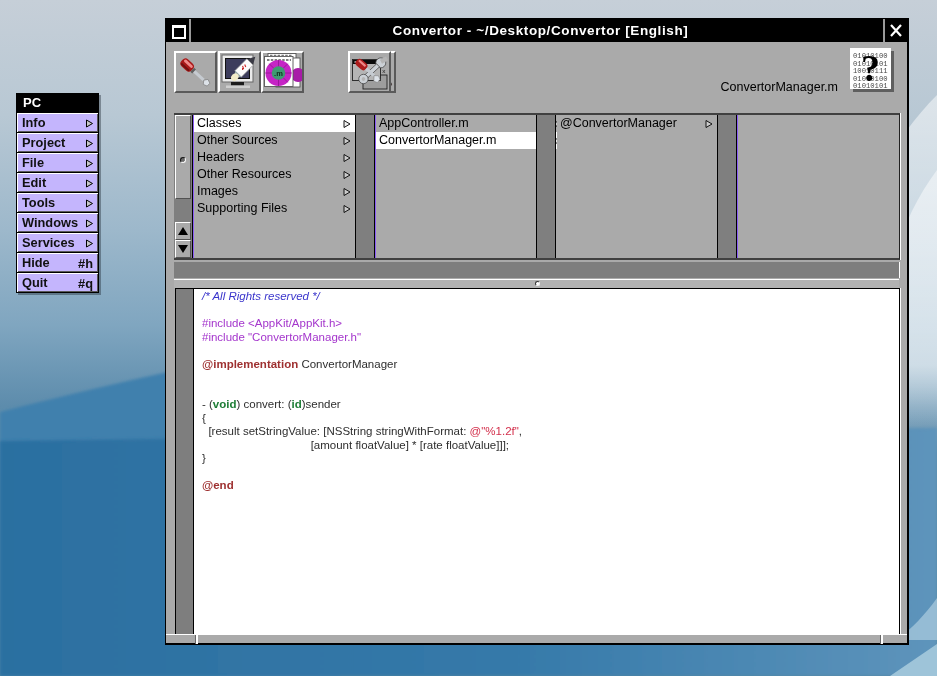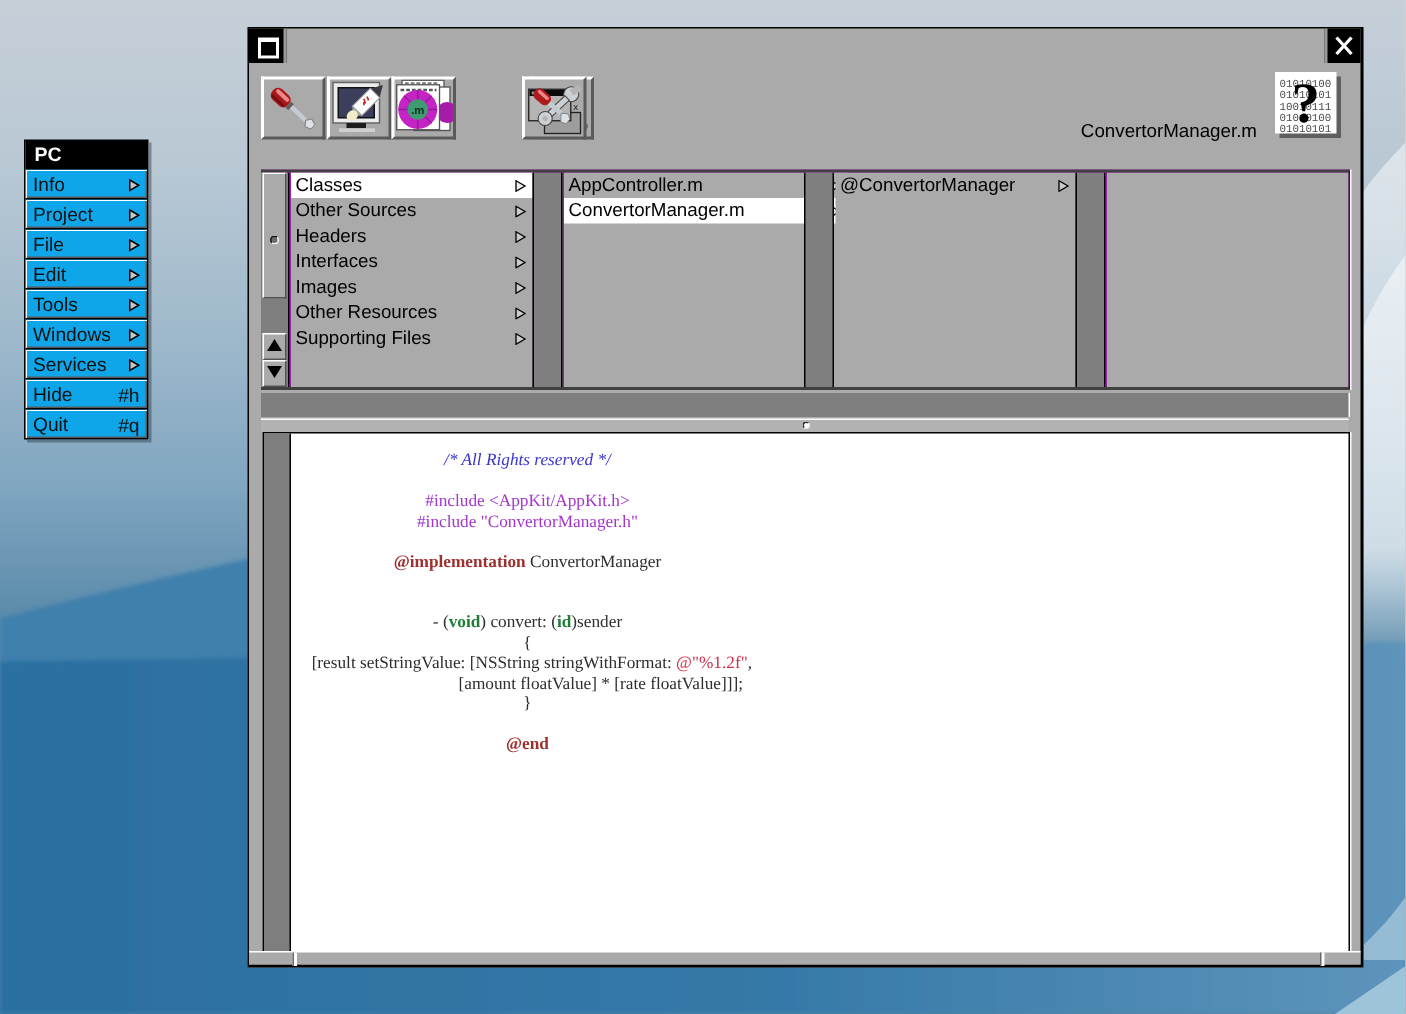--- a/index.html
+++ b/index.html
@@ -5,24 +5,24 @@
   html,body{margin:0;padding:0;}
   body{width:937px;height:676px;overflow:hidden;position:relative;
        font-family:"Liberation Sans",sans-serif;}
   
   #bg{position:absolute;left:0;top:0;width:937px;height:676px;}
   
   #menu{position:absolute;left:16px;top:93px;width:81px;
         border:1px solid #000;box-shadow:2px 2px 0 rgba(30,40,50,0.4);}
   .mtitle{height:18px;background:#000;color:#fff;font-weight:bold;
           font-size:13px;line-height:18px;padding-left:6px;}
-  .mitem{position:relative;height:20px;background:#0ea5e9;color:#111;
+  .mitem{position:relative;height:20px;background:#c4b5fd;color:#111;
          font-size:12.8px;line-height:19px;padding-left:5px;
          border-top:1px solid #000;box-sizing:border-box;
-         box-shadow:inset 1px 1px 0 #fff, inset -1px -1px 0 #5a5a5a;}
+         box-shadow:inset 1px 1px 0 #fff, inset -1px -1px 0 #5a5a5a;font-weight:bold;}
   .mitem .key{position:absolute;right:5px;top:1px;}
   .mitem svg{position:absolute;right:4px;top:6px;}
   
   #win{position:absolute;left:165px;top:18px;width:744px;height:627px;
        background:#aaaaaa;border:1px solid #000;border-right:2px solid #000;border-bottom:2px solid #000;box-sizing:border-box;}
   
   #minibtn{position:absolute;left:0px;top:0px;width:23px;height:23px;
            background:#000;border-right:2px solid #9a9a9a;box-sizing:content-box;}
   #minibtn .glyph{position:absolute;left:6px;top:6px;width:10px;height:9px;
                   border:2px solid #fff;border-top-width:3px;}
@@ -34,21 +34,21 @@
   
   .tbtn{position:absolute;top:32px;width:43px;height:42px;background:#aaaaaa;
         border-top:2px solid #fff;border-left:2px solid #fff;
         border-right:2px solid #5a5a5a;border-bottom:2px solid #5a5a5a;
         box-sizing:border-box;}
   #tlabel{position:absolute;right:69px;top:61px;font-size:12.5px;color:#000;}
   #ficon{position:absolute;left:684px;top:29px;width:41px;height:41px;
          background:#fff;box-shadow:3px 3px 0 #5f5f5f;}
   
   #browser{position:absolute;left:8px;top:94px;width:726px;height:147px;border-right:1px solid #222;box-shadow:1px 0 0 #fcfcfc;overflow:hidden;
-           background:#a21caf;border-top:2px solid #404040;border-bottom:2px solid #404040;
+           background:#8b5cf6;border-top:2px solid #404040;border-bottom:2px solid #404040;
            box-sizing:border-box;}
   .trough{position:absolute;top:0;bottom:0;width:20px;background:#7f7f7f;
           border-right:1px solid #000;border-left:1px solid #000;box-sizing:border-box;}
   .bcol{position:absolute;top:0;bottom:0;background:#aaaaaa;}
   .brow{position:relative;height:17px;font-size:12.5px;line-height:16.5px;
         padding-left:3px;color:#000;white-space:nowrap;}
   .brow.sel{background:#fff;}
   .brow svg{position:absolute;right:4px;top:5px;}
   
   #knob{position:absolute;left:1px;top:0px;width:16px;height:84px;
@@ -63,22 +63,22 @@
   #split{position:absolute;left:8px;top:260px;width:725px;height:8px;background:#b2b2b2;
          border-top:1px solid #fff;}
   #dimple{position:absolute;left:361px;top:1px;width:5px;height:5px;border-radius:50%;
           background:#fff;border:1px solid #333;border-bottom-color:#eee;border-right-color:#eee;
           box-sizing:border-box;}
   
   #editor{position:absolute;left:9px;top:269px;width:725px;height:347px;box-shadow:1px 0 0 #fcfcfc;
           border:1px solid #000;background:#fff;box-sizing:border-box;}
   #etrough{position:absolute;left:0;top:0;bottom:0;width:18px;background:#7e7e7e;
            border-right:1px solid #000;box-sizing:border-box;}
-  #code{position:absolute;left:26px;top:12px;font-family:Liberation Serif, serif;
-        font-size:11.5px;line-height:13.5px;white-space:pre;color:#2e2e2e;text-align:center;}
+  #code{position:absolute;left:26px;top:1px;font-family:Liberation Sans, sans-serif;
+        font-size:11.5px;line-height:13.5px;white-space:pre;color:#2e2e2e;}
   
   #rbar{position:absolute;left:0px;bottom:0px;width:741px;height:9px;background:#aaaaaa;
         border-top:1px solid #fff;box-sizing:border-box;}
   .rgroove{position:absolute;top:0;width:2px;height:9px;background:#fff;border-left:1px solid #666;}
   
   .cmt{color:#3a35cc;font-style:italic;}
   .pp{color:#a435cc;}
   .kw{color:#9e3030;font-weight:bold;}
   .ty{color:#1e7d36;font-weight:bold;}
   .str{color:#d32f4b;}
@@ -142,20 +142,21 @@
         <path d="M1.5,1 L7.5,4.5 L1.5,8 Z" fill="#c8c8c8" stroke="#000" stroke-width="1"></path>
       </svg></div>
   <div class="mitem">Hide<span class="key">#h</span></div>
   <div class="mitem">Quit<span class="key">#q</span></div>
 </div>
 
 <div id="win">
   <div id="minibtn">
       <div class="glyph"></div>
     </div>
+  <div id="titlebar">Convertor - ~/Desktop/Convertor [English]</div>
   <div id="closebtn"><svg width="22" height="23">
         <path d="M6,6 L16,17 M16,6 L6,17" stroke="#fff" stroke-width="2.2"></path>
       </svg></div>
 
   <div class="tbtn" style="left:8px;"><svg width="39" height="38" viewBox="0 0 39 38">
     <g transform="rotate(43 19 19)">
       <rect x="1.5" y="14.5" width="14" height="9.5" rx="4" fill="#a81818"></rect>
       <rect x="3" y="16" width="11" height="2.8" rx="1.4" fill="#e88"></rect>
       <rect x="3" y="21.2" width="11" height="1.8" rx="0.9" fill="#701010"></rect>
       <rect x="15.5" y="16.5" width="2.5" height="5.5" fill="#606060"></rect>
@@ -248,27 +249,24 @@
     <div class="bcol" style="left:20px;width:161px;">
       <div class="brow sel">Classes<svg width="8" height="8">
             <path d="M1,0.5 L7,4 L1,7.5 Z" fill="#eee" stroke="#000" stroke-width="0.9"></path>
           </svg></div>
       <div class="brow">Other Sources<svg width="8" height="8">
             <path d="M1,0.5 L7,4 L1,7.5 Z" fill="#ccc" stroke="#000" stroke-width="0.9"></path>
           </svg></div>
       <div class="brow">Headers<svg width="8" height="8">
             <path d="M1,0.5 L7,4 L1,7.5 Z" fill="#ccc" stroke="#000" stroke-width="0.9"></path>
           </svg></div>
-      <div class="brow">Interfaces<svg width="8" height="8">
+      <div class="brow">Other Resources<svg width="8" height="8">
             <path d="M1,0.5 L7,4 L1,7.5 Z" fill="#ccc" stroke="#000" stroke-width="0.9"></path>
           </svg></div>
       <div class="brow">Images<svg width="8" height="8">
-            <path d="M1,0.5 L7,4 L1,7.5 Z" fill="#ccc" stroke="#000" stroke-width="0.9"></path>
-          </svg></div>
-      <div class="brow">Other Resources<svg width="8" height="8">
             <path d="M1,0.5 L7,4 L1,7.5 Z" fill="#ccc" stroke="#000" stroke-width="0.9"></path>
           </svg></div>
       <div class="brow">Supporting Files<svg width="8" height="8">
             <path d="M1,0.5 L7,4 L1,7.5 Z" fill="#ccc" stroke="#000" stroke-width="0.9"></path>
           </svg></div>
     </div>
     <div class="trough" style="left:181px;"></div>
     <div class="bcol" style="left:202px;width:189px;">
       <div class="brow">AppController.m<svg width="8" height="8">
             <path d="M1,0.5 L7,4 L1,7.5 Z" fill="#ccc" stroke="#000" stroke-width="0.9"></path>

